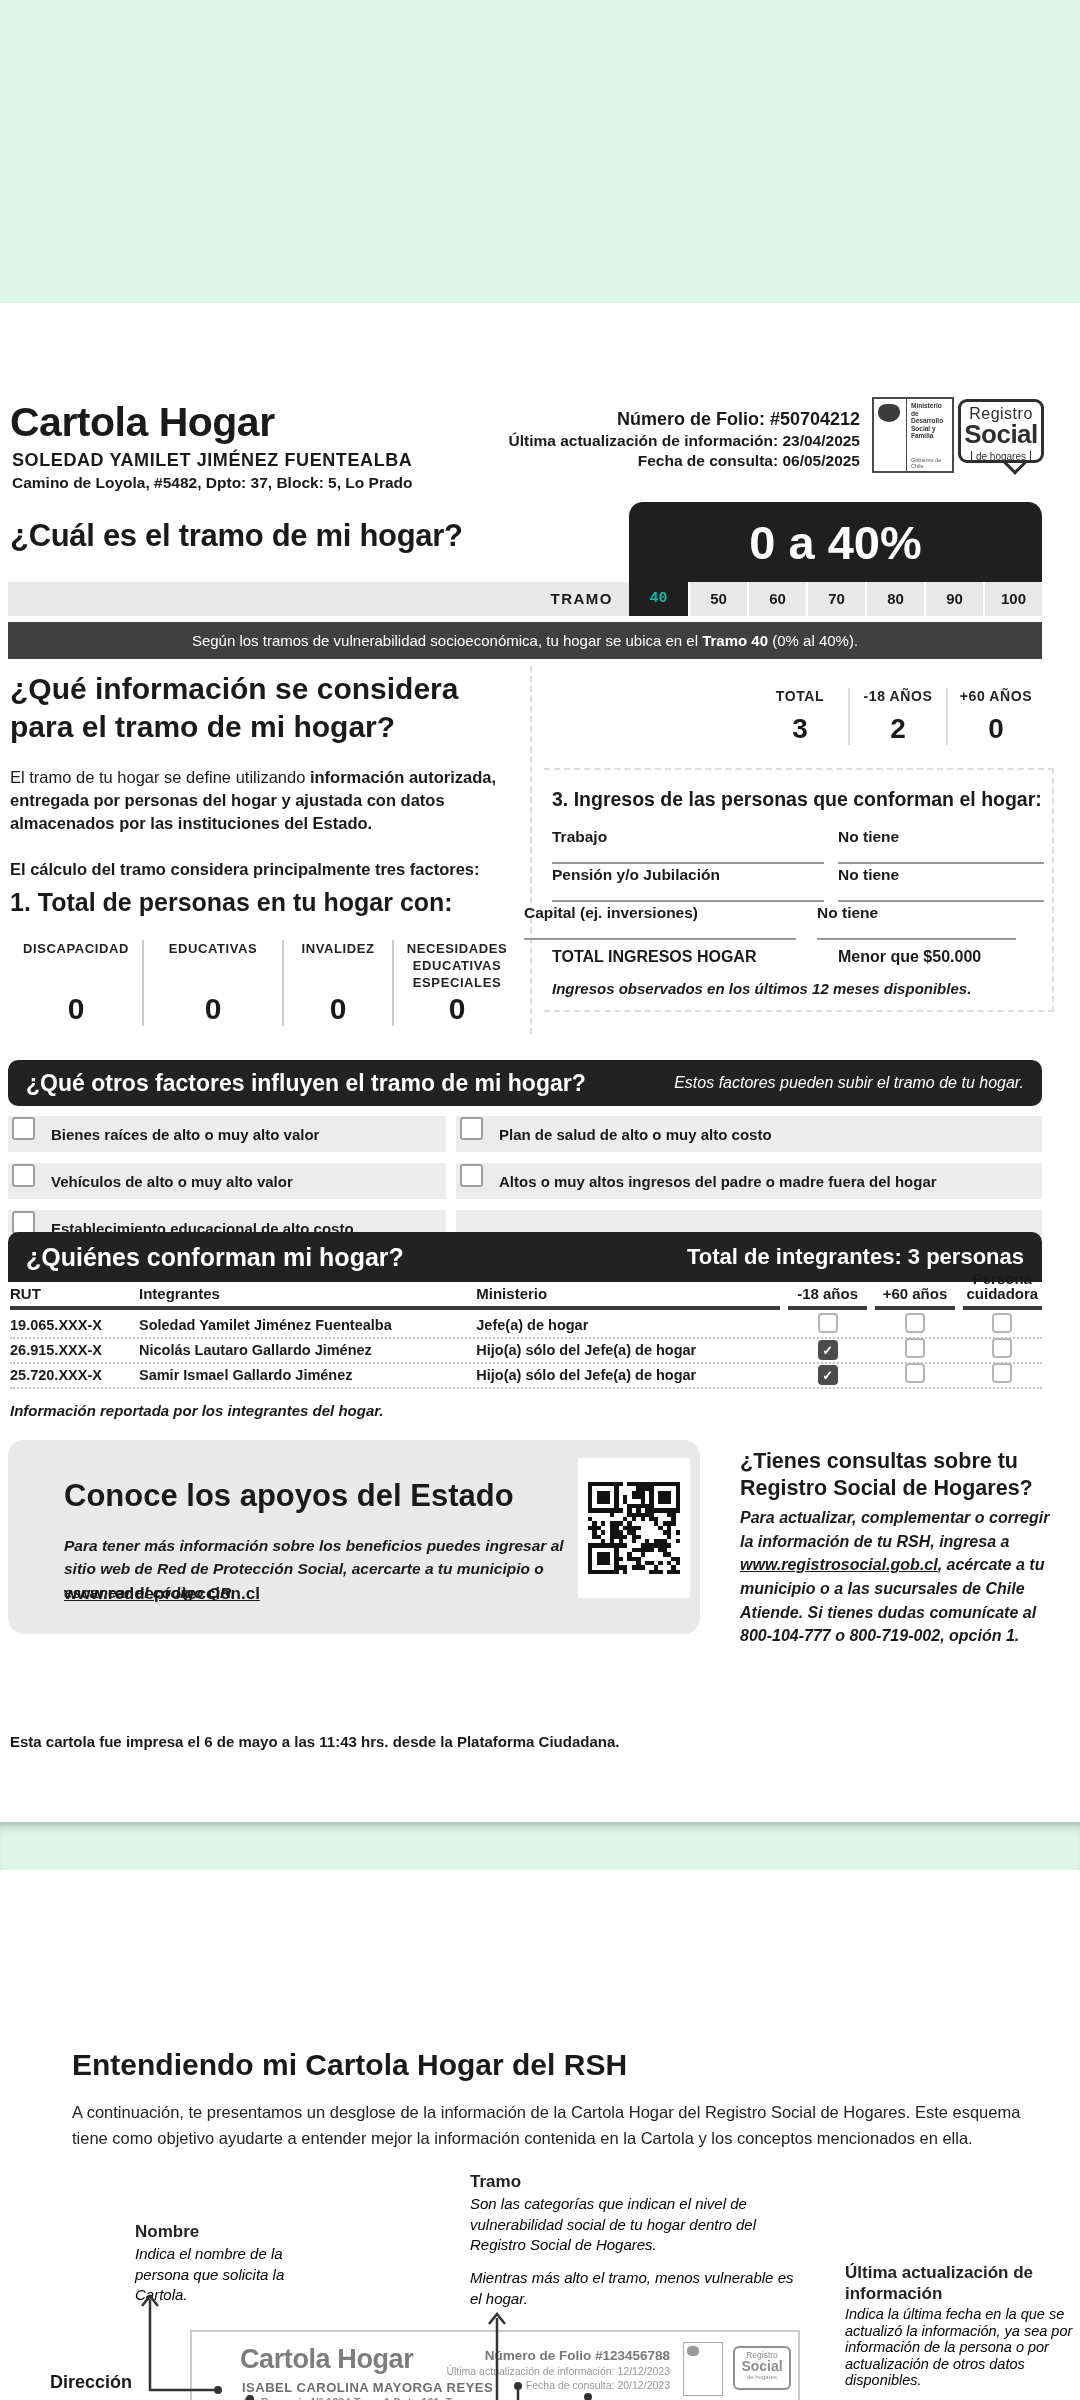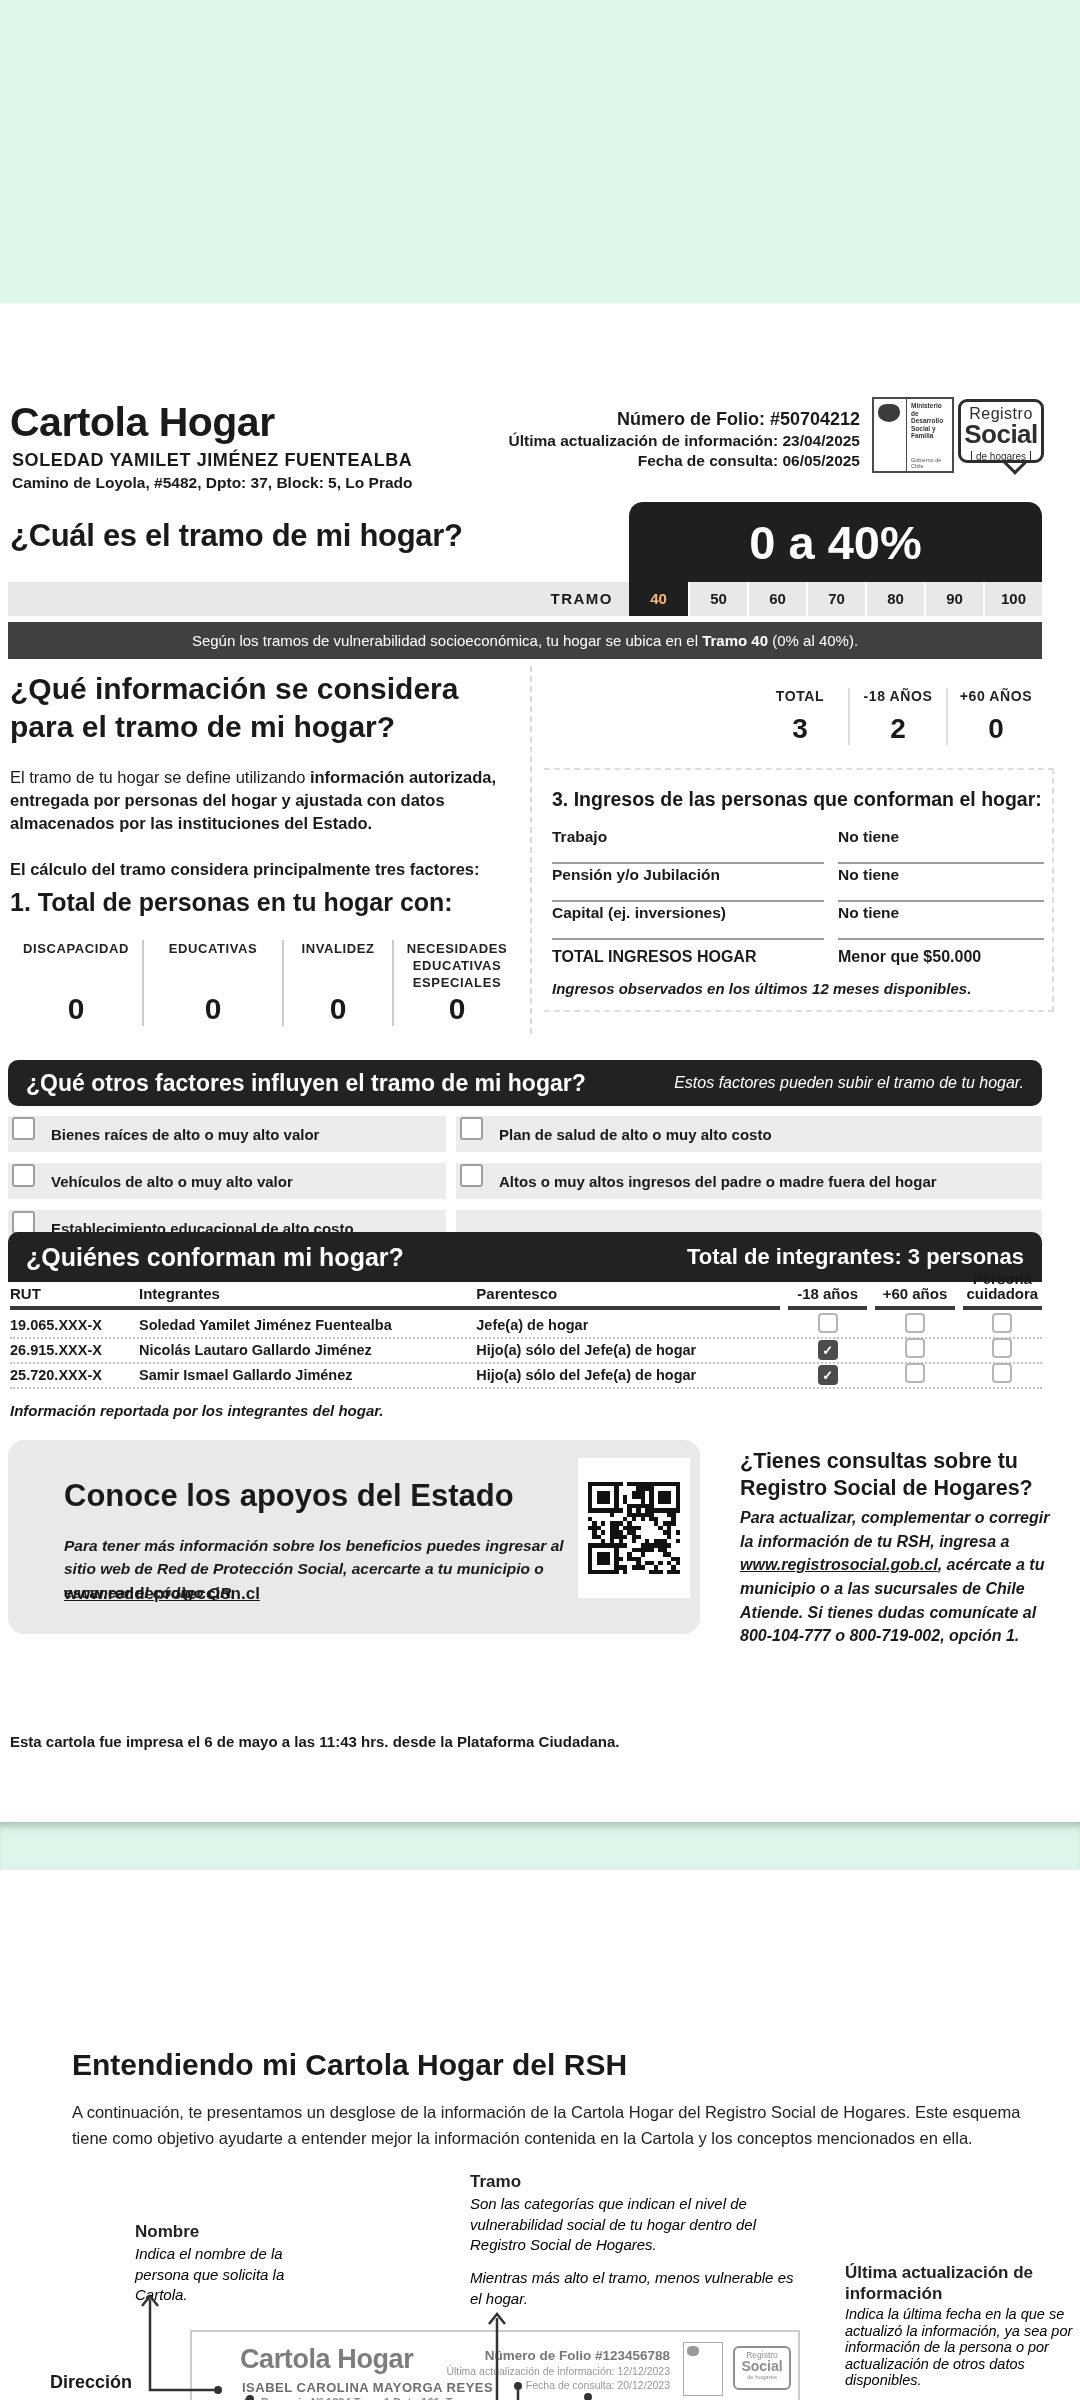--- a/index.html
+++ b/index.html
@@ -30,21 +30,21 @@
     border-left:1.5px solid #2e2e2e;border-right:1.5px solid #2e2e2e;padding:0 4px;}
   .rshtail{position:absolute;width:15px;height:15px;background:#fff;left:48px;top:54px;
     border-right:3px solid #2e2e2e;border-bottom:3px solid #2e2e2e;transform:rotate(45deg);}
   
   .valuebox{background:#1f1f1f;border-radius:14px 14px 0 0;color:#fff;display:flex;
     align-items:center;justify-content:center;font-size:47px;font-weight:bold;}
   .scale{display:flex;height:34px;font-weight:bold;font-size:15px;line-height:34px;}
   .scale .lbl{width:621px;background:#e8e8e8;text-align:right;padding-right:16px;
     letter-spacing:1.5px;box-sizing:border-box;}
   .scale .cell{width:59px;background:#e8e8e8;text-align:center;border-left:2px solid #fff;box-sizing:border-box;}
-  .scale .cell.sel{background:#1f1f1f;color:#fdba74;border-left:none;}
+  .scale .cell.sel{background:#1f1f1f;color:#14b8a6;border-left:none;font-family:Liberation Mono, monospace;}
   .banner{background:#404040;color:#fff;height:37px;line-height:37px;text-align:center;font-size:15px;}
   
   .dashv{border-left:2px dashed #d9d9d9;}
   .h-info{font-size:30px;font-weight:bold;line-height:1.27;}
   .p{font-size:16.5px;line-height:1.4;}
   .fgrid{display:flex;}
   .fgrid .fc{box-sizing:border-box;padding:0 6px;text-align:center;}
   .fgrid .fc+.fc{border-left:2px solid #ccc;}
   .fgrid .fh{font-size:13px;font-weight:bold;letter-spacing:.6px;line-height:17px;min-height:52px;color:#222;}
   .fgrid .fv{font-size:30px;font-weight:bold;}
@@ -194,21 +194,21 @@
   <div class="abs b" style="left:552px;top:788px;font-size:19.5px;">3. Ingresos de las personas que conforman el hogar:</div>
 
   <div class="abs increw" style="left:552px;top:828px;width:492px;">
     <div class="k">Trabajo</div>
     <div class="v">No tiene</div>
   </div>
   <div class="abs increw" style="left:552px;top:866px;width:492px;">
     <div class="k">Pensión y/o Jubilación</div>
     <div class="v">No tiene</div>
   </div>
-  <div class="abs increw" style="left:552px;top:904px;width:492px;">
+  <div class="abs increw" style="left:524px;top:904px;width:492px;gap:7px;">
     <div class="k">Capital (ej. inversiones)</div>
     <div class="v">No tiene</div>
   </div>
   <div class="abs increw nol" style="left:552px;top:948px;width:492px;font-size:16px;">
     <div class="k">TOTAL INGRESOS HOGAR</div>
     <div class="v">Menor que $50.000</div>
   </div>
   <div class="abs b i" style="left:552px;top:980px;font-size:15px;">Ingresos observados en los últimos 12 meses disponibles.</div>
 
   <div class="abs chkrow" style="left:8px;top:1116px;width:438px;">
@@ -239,21 +239,21 @@
   <div class="abs" style="left:456px;top:1210px;width:586px;height:36px;background:#ececec;"></div>
 
   <div class="abs secbar" style="left:8px;top:1232px;width:1034px;height:50px;border-radius:10px 10px 0 0;">
     <span class="b" style="font-size:25px;">¿Quiénes conforman mi hogar?</span>
     <span class="b" style="font-size:22px;">Total de integrantes: 3 personas</span>
   </div>
 
   <div class="abs thead" style="left:10px;top:1258px;width:1032px;height:52px;">
     <div class="c-rut">RUT</div>
     <div class="c-name">Integrantes</div>
-    <div class="c-kin">Parentesco</div>
+    <div class="c-kin">Ministerio</div>
     <div class="c-chk">-18 años</div>
     <div class="c-chk">+60 años</div>
     <div class="c-chk">Persona cuidadora</div>
   </div>
 
   <div class="abs trow" style="left:10px;top:1312px;width:1032px;">
     <div class="c-rut">19.065.XXX-X</div>
     <div class="c-name">Soledad Yamilet Jiménez Fuentealba</div>
     <div class="c-kin">Jefe(a) de hogar</div>
     <div class="c-chk"><span class="tcb"></span></div>

